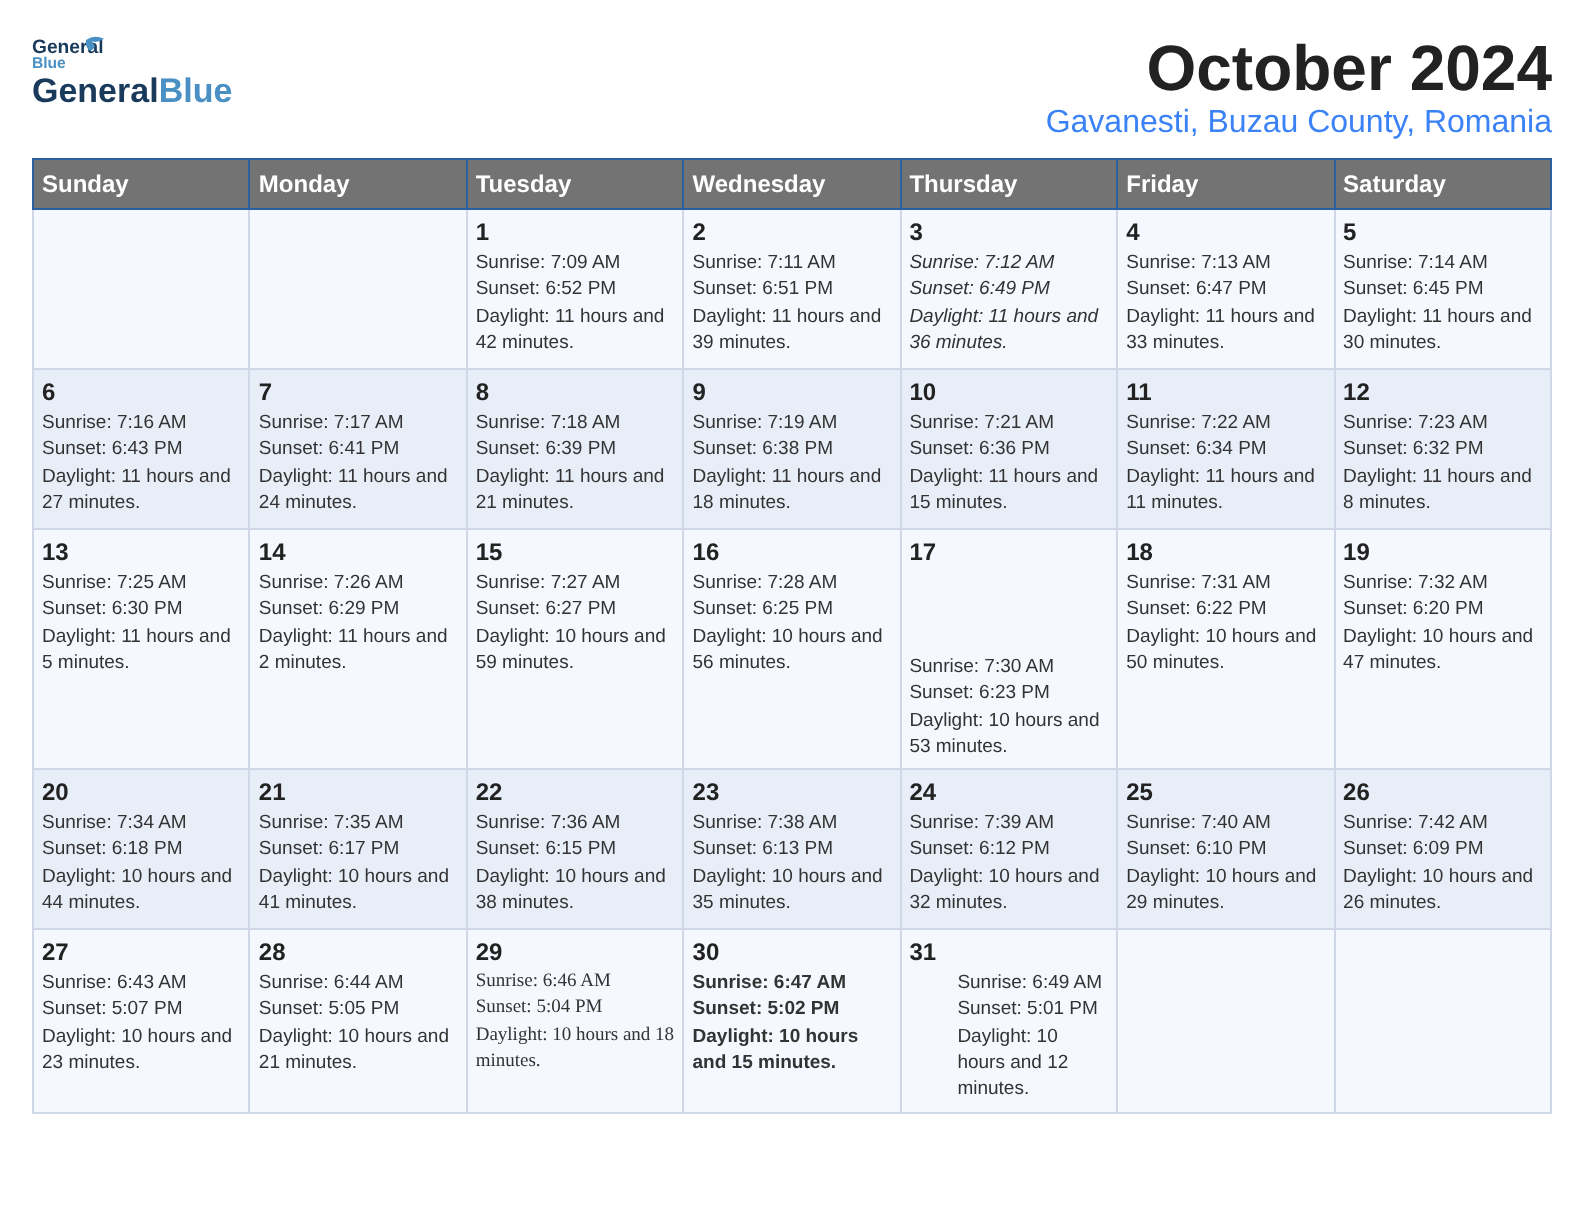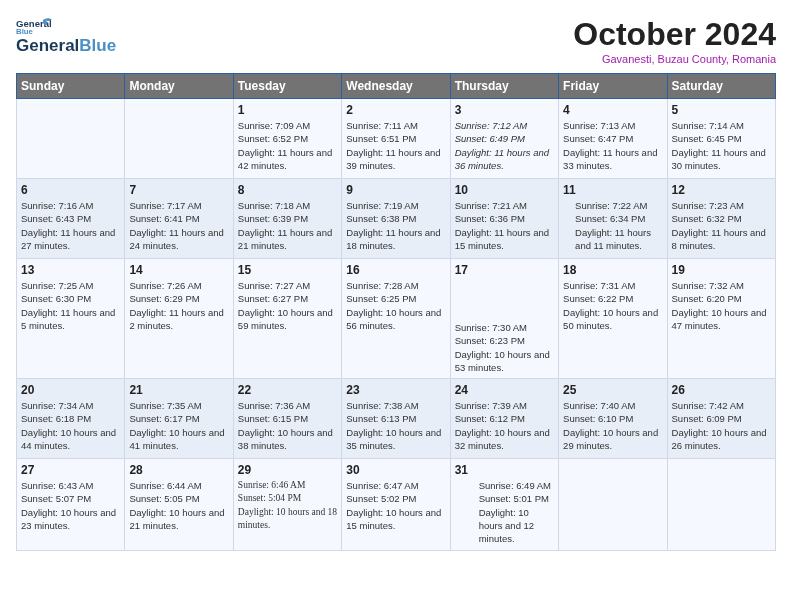--- a/index.html
+++ b/index.html
@@ -34,22 +34,22 @@
     .title-section {
       text-align: right;
     }
     .month-title {
       font-size: 32px;
       font-weight: bold;
       color: #222;
       text-align: right;
     }
     .location-title {
-      font-size: 11px;
-      color: #a21caf;
+      font-size: 16px;
+      color: #3b82f6;
     }
     table {
       width: 100%;
       border-collapse: collapse;
       table-layout: fixed;
     }
     thead tr th {
       background: #737373;
       color: #fff;
       font-size: 12px;
@@ -183,21 +183,21 @@
 Daylight: 11 hours and 18 minutes.</div>
           </td>
           <td>
             <span class="day-num">10</span>
             <div class="day-info" style="white-space: pre-line;">Sunrise: 7:21 AM
 Sunset: 6:36 PM
 Daylight: 11 hours and 15 minutes.</div>
           </td>
           <td>
             <span class="day-num">11</span>
-            <div class="day-info" style="white-space: pre-line; margin-left: 12px;">Sunrise: 7:22 AM
+            <div class="day-info" style="white-space: pre-line;">Sunrise: 7:22 AM
 Sunset: 6:34 PM
 Daylight: 11 hours and 11 minutes.</div>
           </td>
           <td>
             <span class="day-num">12</span>
             <div class="day-info" style="white-space: pre-line;">Sunrise: 7:23 AM
 Sunset: 6:32 PM
 Daylight: 11 hours and 8 minutes.</div>
           </td>
         </tr>
@@ -303,21 +303,21 @@
 Daylight: 10 hours and 21 minutes.</div>
           </td>
           <td>
             <span class="day-num">29</span>
             <div class="day-info" style="white-space: pre-line; font-family: Liberation Serif, serif;">Sunrise: 6:46 AM
 Sunset: 5:04 PM
 Daylight: 10 hours and 18 minutes.</div>
           </td>
           <td>
             <span class="day-num">30</span>
-            <div class="day-info" style="white-space: pre-line;">Sunrise: 6:47 AM
+            <div class="day-info" style="white-space: pre-line; font-weight: bold;">Sunrise: 6:47 AM
 Sunset: 5:02 PM
 Daylight: 10 hours and 15 minutes.</div>
           </td>
           <td>
             <span class="day-num">31</span>
             <div class="day-info" style="white-space: pre-line; margin-left: 24px;">Sunrise: 6:49 AM
 Sunset: 5:01 PM
 Daylight: 10 hours and 12 minutes.</div>
           </td>
           <td></td>

